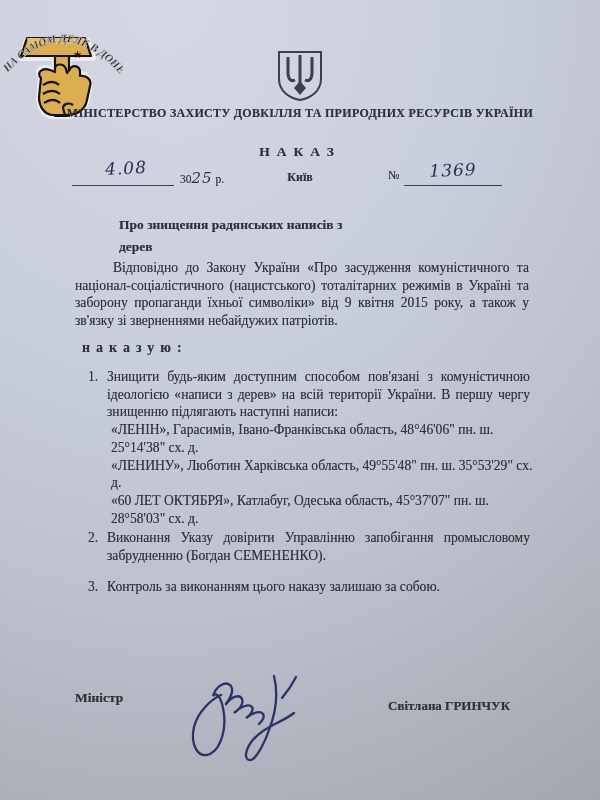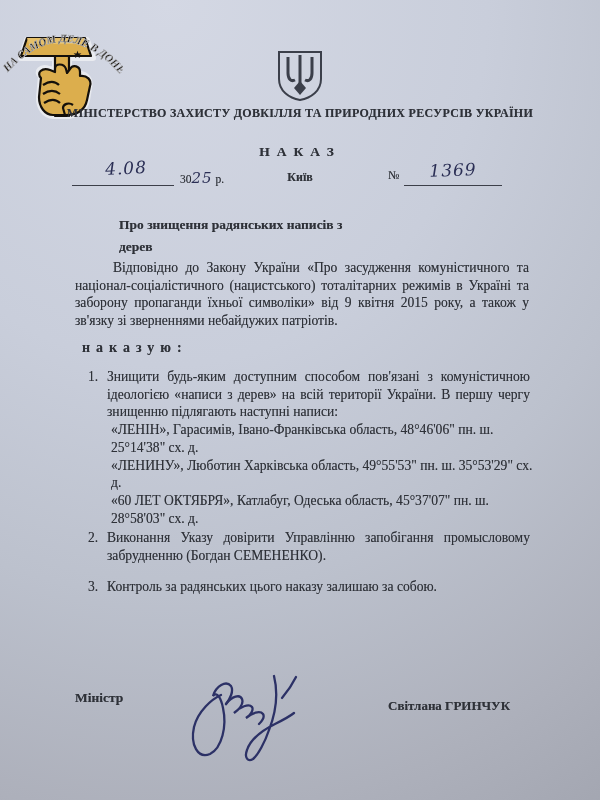--- a/index.html
+++ b/index.html
@@ -117,30 +117,30 @@
 
   <div class="abs orderword">наказую:</div>
 
   <div class="abs list">
     <div class="item">
       <span>1.</span>
       <div class="txt">Знищити будь-яким доступним способом пов'язані з комуністичною ідеологією «написи з дерев» на всій території України. В першу чергу знищенню підлягають наступні написи:</div>
     </div>
     <div class="sublist">
       <div class="subitem">«ЛЕНІН», Гарасимів, Івано-Франківська область, 48°46'06" пн. ш. 25°14'38" сх. д.</div>
-      <div class="subitem">«ЛЕНИНУ», Люботин Харківська область, 49°55'53" пн. ш. 35°53'29" сх. д.</div>
+      <div class="subitem">«ЛЕНИНУ», Люботин Харківська область, 49°55'48" пн. ш. 35°53'29" сх. д.</div>
       <div class="subitem">«60 ЛЕТ ОКТЯБРЯ», Катлабуг, Одеська область, 45°37'07" пн. ш. 28°58'03" сх. д.</div>
     </div>
     <div class="item item-2">
       <span>2.</span>
       <div class="txt">Виконання Указу довірити Управлінню запобігання промысловому забрудненню (Богдан СЕМЕНЕНКО).</div>
     </div>
     <div class="item item-3">
       <span>3.</span>
-      <div class="txt">Контроль за радянських цього наказу залишаю за собою.</div>
+      <div class="txt">Контроль за виконанням цього наказу залишаю за собою.</div>
     </div>
   </div>
 
   <div class="abs sig-title">Міністр</div>
 
   <svg class="abs sig-svg" width="140" height="102" viewBox="0 0 140 102">
     <g fill="none" stroke="#2c3166" stroke-width="2.3" stroke-linecap="round">
       <path d="M45,27 C36,31 22,43 18,59 C14,77 22,91 34,86 C46,80 51,58 47,40 C45,30 41,23 37,28 C40,18 50,12 55,18 C58,23 54,31 50,36"></path>
       <path d="M50,36 C56,28 64,26 66,31 C68,36 62,42 58,45 C64,39 73,35 76,39 C78,42 74,48 70,50 C76,45 84,42 87,46 C89,49 86,53 83,56"></path>
       <path d="M98,8 C102,24 100,44 93,62 C89,74 82,87 77,91 C72,94 68,90 71,82 C75,70 87,62 99,56 C107,52 113,49 118,45"></path>

